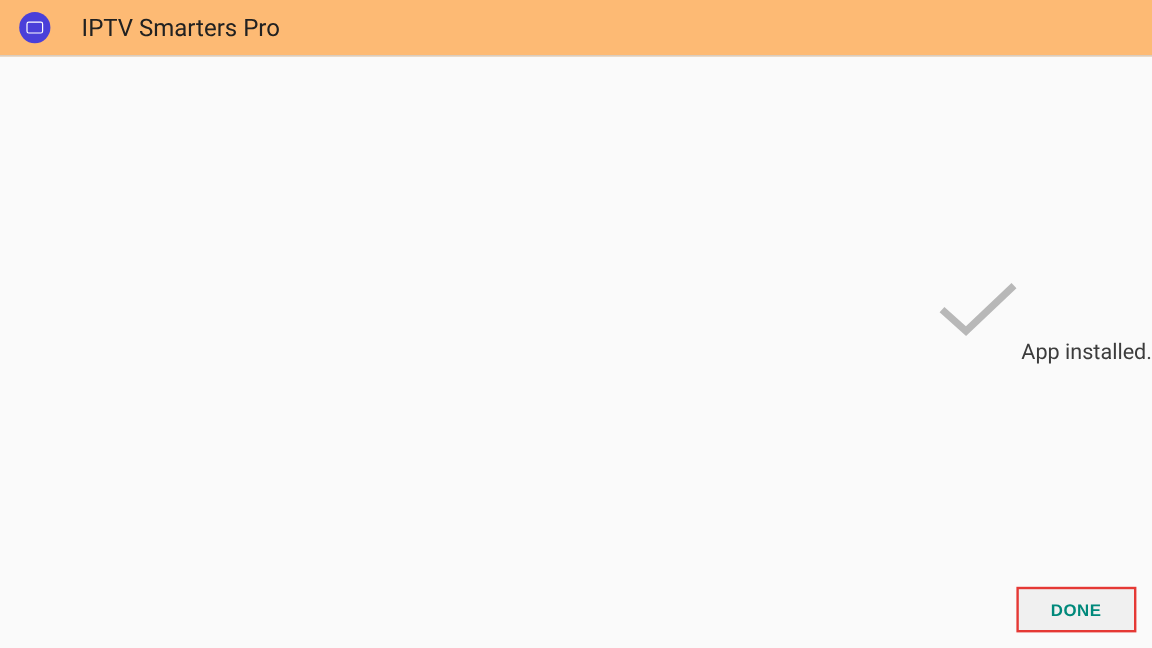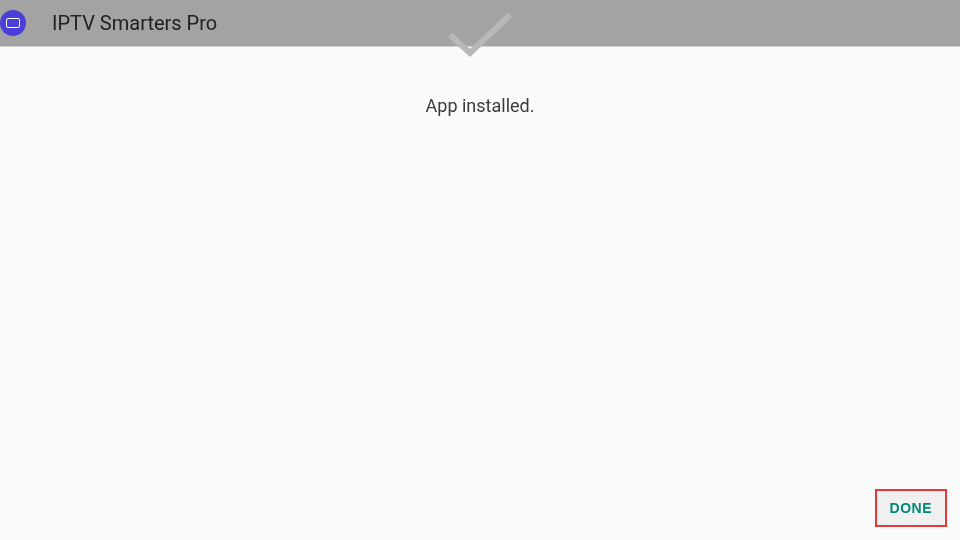--- a/index.html
+++ b/index.html
@@ -11,24 +11,25 @@
       width: 960px;
       height: 540px;
       font-family: Roboto, Arial, sans-serif;
       background: #fafafa;
       display: flex;
       flex-direction: column;
       overflow: hidden;
     }
     .header {
       height: 47px;
-      background: #a3a3a3;
+      background: #fdba74;
       border-bottom: 1px solid #d0d0d0;
       display: flex;
       align-items: center;
+      padding-left: 16px;
     }
     .app-icon {
       width: 26px;
       height: 26px;
       background: #4a3fd9;
       border-radius: 50%;
       display: flex;
       align-items: center;
       justify-content: center;
       margin-right: 26px;
@@ -41,44 +42,43 @@
       position: relative;
     }
     .app-title {
       font-size: 20px;
       font-weight: 400;
       color: #212121;
     }
     .content {
       flex: 1;
       display: flex;
-      flex-direction: column;
       align-items: center;
-      justify-content: flex-start;
+      justify-content: flex-end;
       position: relative;
     }
     .checkmark-container {
       margin-bottom: 30px;
       margin-top: -40px;
     }
     .status-text {
       font-size: 18px;
       color: #3c3c3c;
       font-weight: 400;
     }
     .button-row {
       position: absolute;
       bottom: 14px;
       right: 14px;
       display: flex;
       align-items: center;
       gap: 10px;
     }
     .btn {
-      padding: 10px 14px;
+      padding: 10px 28px;
       font-size: 14px;
       font-weight: 600;
       letter-spacing: 0.5px;
       color: #00897b;
       background: transparent;
       border: none;
       cursor: pointer;
       text-transform: uppercase;
     }
     .btn-done {

